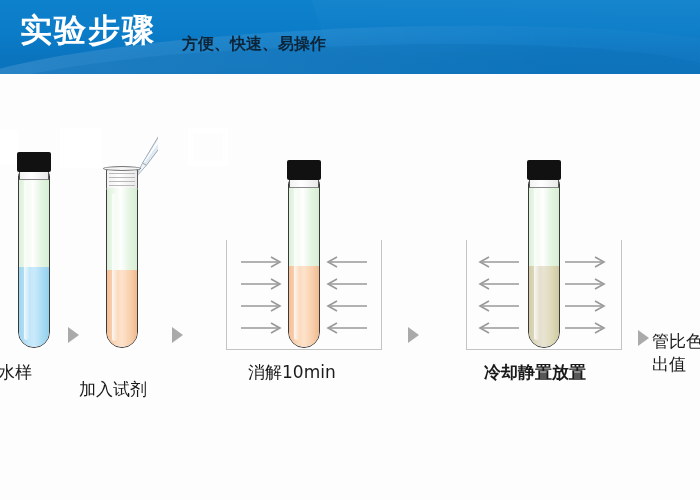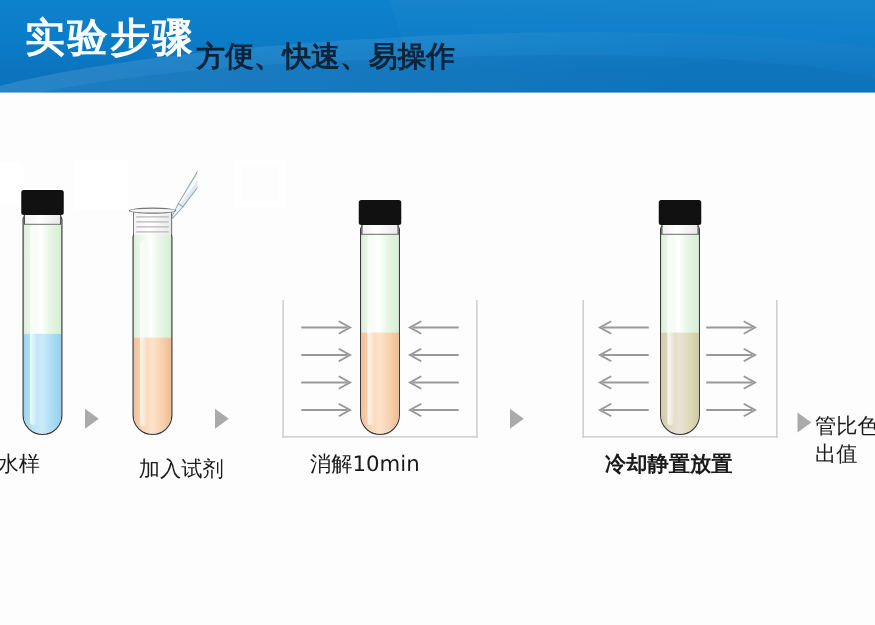--- a/index.html
+++ b/index.html
@@ -35,23 +35,23 @@
     background:rgba(10,110,180,.30);
     transform:rotate(-1.6deg);
   }
   .banner-title{
     position:absolute;left:20px;top:14px;
     font-size:32px;font-weight:bold;color:#ffffff;
     letter-spacing:2px;line-height:1;
     white-space:nowrap;
   }
   .banner-sub{
-    position:absolute;left:157px;top:36px;
-    font-size:23px;font-weight:bold;color:#0c2438;
-    letter-spacing:0px;line-height:1;white-space:nowrap;font-family:Liberation Mono, monospace;
+    position:absolute;left:182px;top:36px;
+    font-size:16px;font-weight:bold;color:#0c2438;
+    letter-spacing:0px;line-height:1;white-space:nowrap;
   }
 
   
   .ghost{position:absolute;background:#ffffff;}
   .ghost-b{position:absolute;border:5px solid #ffffff;background:transparent;}
 
   
   .step{position:absolute;}
   .step-label{
     position:absolute;white-space:nowrap;
@@ -186,21 +186,21 @@
     </div>
 
     <div class="tube-neck" style="left:106px;top:168px;width:32px;height:20px;">
       <div class="thread" style="top:4px;"></div>
       <div class="thread" style="top:8px;"></div>
       <div class="thread" style="top:12px;"></div>
       <div class="thread" style="top:16px;"></div>
     </div>
     <div style="position:absolute;left:103px;top:166px;width:38px;height:5px;border:1.2px solid #777;border-radius:50%;background:#f6f6f6;box-sizing:border-box;"></div>
 
-    <div class="step-label" style="left:79px;top:368px;margin-left:32px;">加入试剂</div>
+    <div class="step-label" style="left:79px;top:381px;">加入试剂</div>
   </div>
 
   <div class="sep" style="left:172px;top:327px;"></div>
 
   <div class="step">
 
     <div class="bath" style="left:226px;top:240px;width:156px;height:110px;"></div>
 
     <div class="farrow" style="left:240px;top:256px;">
       <svg width="42" height="12" viewBox="0 0 42 12">

